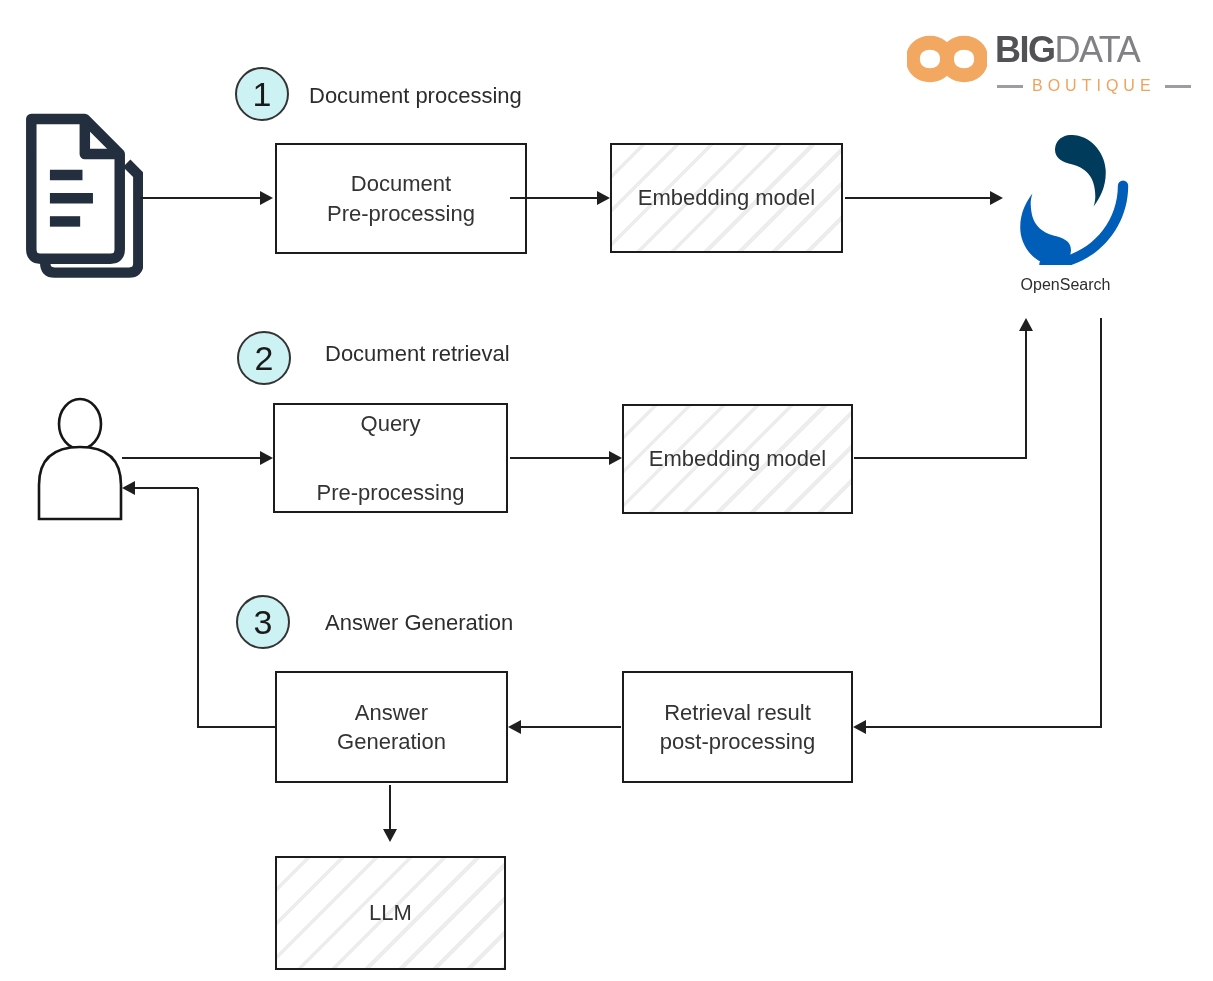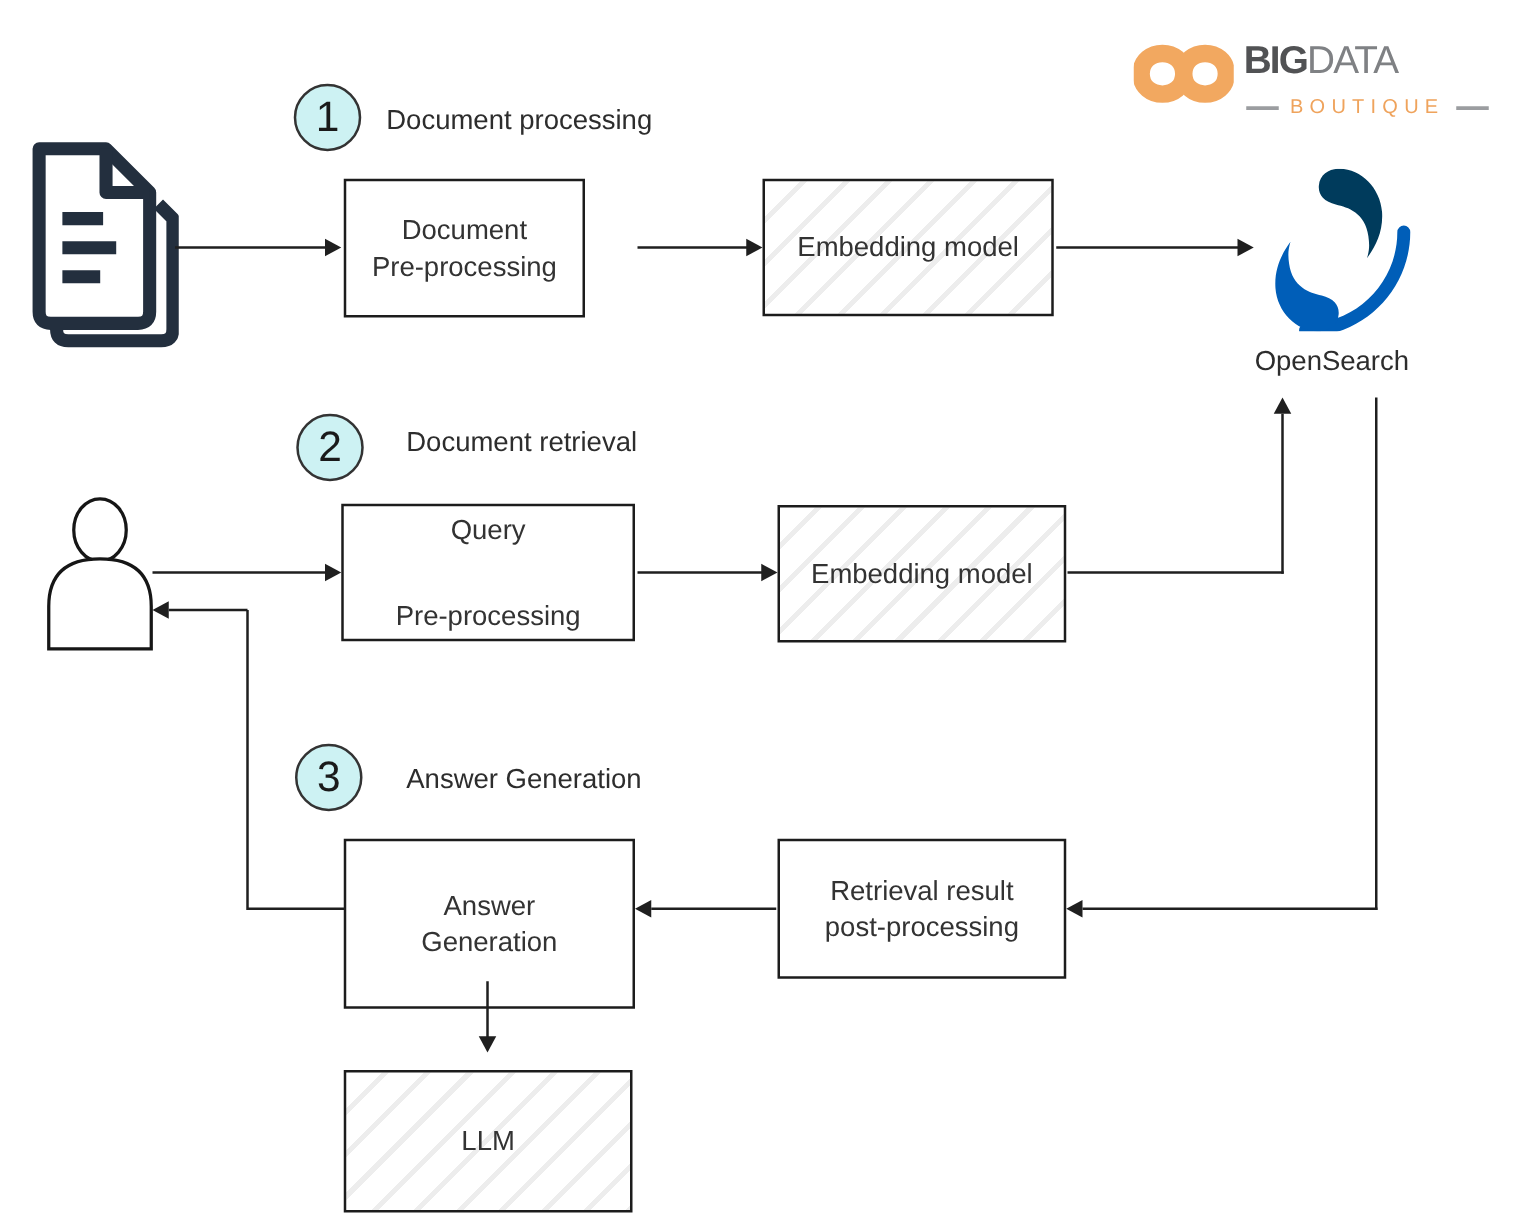--- a/index.html
+++ b/index.html
@@ -3,21 +3,21 @@
 <meta charset="utf-8">
 <style>
   html,body{margin:0;padding:0;background:#ffffff;}
   .canvas{
     position:relative;width:1213px;height:981px;background:#ffffff;
     font-family:"Liberation Sans", sans-serif;color:#333;overflow:hidden;
   }
   
   .brand{position:absolute;left:905px;top:24px;width:300px;height:70px;}
   .brand .inf{position:absolute;left:2px;top:4px;}
-  .brand-name{position:absolute;left:90px;top:8px;font-size:31px;line-height:1;letter-spacing:-1.5px;white-space:nowrap;}
+  .brand-name{position:absolute;left:90px;top:8px;font-size:36px;line-height:1;letter-spacing:-1.5px;white-space:nowrap;}
   .brand-name .b{font-weight:700;color:#515254;}
   .brand-name .l{font-weight:400;color:#7f8184;}
   .brand-sub{position:absolute;left:92px;top:53px;display:flex;align-items:center;gap:9px;}
   .brand-sub .dash{width:26px;height:3px;background:#9b9da0;}
   .brand-sub .sub-text{font-size:16px;font-weight:400;letter-spacing:5px;color:#efa35c;}
   
   .badge{
     position:absolute;width:54px;height:54px;border-radius:50%;
     background:#cdf2f3;border:2px solid #333;box-sizing:border-box;
     display:flex;align-items:center;justify-content:center;
@@ -33,41 +33,41 @@
   
   .node{
     position:absolute;box-sizing:border-box;background:#ffffff;
     border:2px solid #1c1c1c;display:flex;flex-direction:column;
     align-items:center;justify-content:center;text-align:center;
     font-size:22px;line-height:1.32;color:#333;
   }
   .node.hatched{
     background:repeating-linear-gradient(135deg, rgba(0,0,0,0) 0 20px, #ededed 20px 24px), #ffffff;
   }
-  .n-docpre{left:275px;top:143px;width:193px;height:111px;}
+  .n-docpre{left:275px;top:143px;width:252px;height:111px;}
   .n-emb1{left:610px;top:143px;width:233px;height:110px;}
   .n-querypre{left:273px;top:403px;width:235px;height:110px;gap:40px;}
   .n-emb2{left:622px;top:404px;width:231px;height:110px;}
-  .n-ansgen{left:275px;top:671px;width:233px;height:136px;}
+  .n-ansgen{left:275px;top:671px;width:233px;height:112px;}
   .n-retr{left:622px;top:671px;width:231px;height:112px;}
   .n-llm{left:275px;top:856px;width:231px;height:114px;}
   
   .hline,.vline{position:absolute;background:#1f1f1f;}
   .hline{height:2px;}
   .vline{width:2px;}
   .ah{position:absolute;width:0;height:0;}
   .ah.right{border-top:7px solid transparent;border-bottom:7px solid transparent;border-left:13px solid #1f1f1f;}
   .ah.left{border-top:7px solid transparent;border-bottom:7px solid transparent;border-right:13px solid #1f1f1f;}
   .ah.up{border-left:7px solid transparent;border-right:7px solid transparent;border-bottom:13px solid #1f1f1f;}
   .ah.down{border-left:7px solid transparent;border-right:7px solid transparent;border-top:13px solid #1f1f1f;}
   
   .docs-icon{position:absolute;left:15px;top:112px;}
   .user-icon{position:absolute;left:36px;top:397px;}
   .os-logo{position:absolute;left:995px;top:135px;}
-  .os-label{position:absolute;left:988px;top:276px;width:155px;text-align:center;font-size:22px;color:#2d2d2d;}
+  .os-label{position:absolute;left:988px;top:276px;width:155px;text-align:center;font-size:16px;color:#2d2d2d;}
 </style>
 </head>
 <body>
 
 <div class="canvas">
 
   <div class="brand">
     <svg class="inf" width="80" height="62" viewBox="0 0 50 40">
       <path d="M25,20 C25,6 3,6 3,20 C3,34 25,34 25,20 C25,6 47,6 47,20 C47,34 25,34 25,20" fill="none" stroke="#F2A860" stroke-width="9" stroke-linecap="round"></path>
     </svg>

